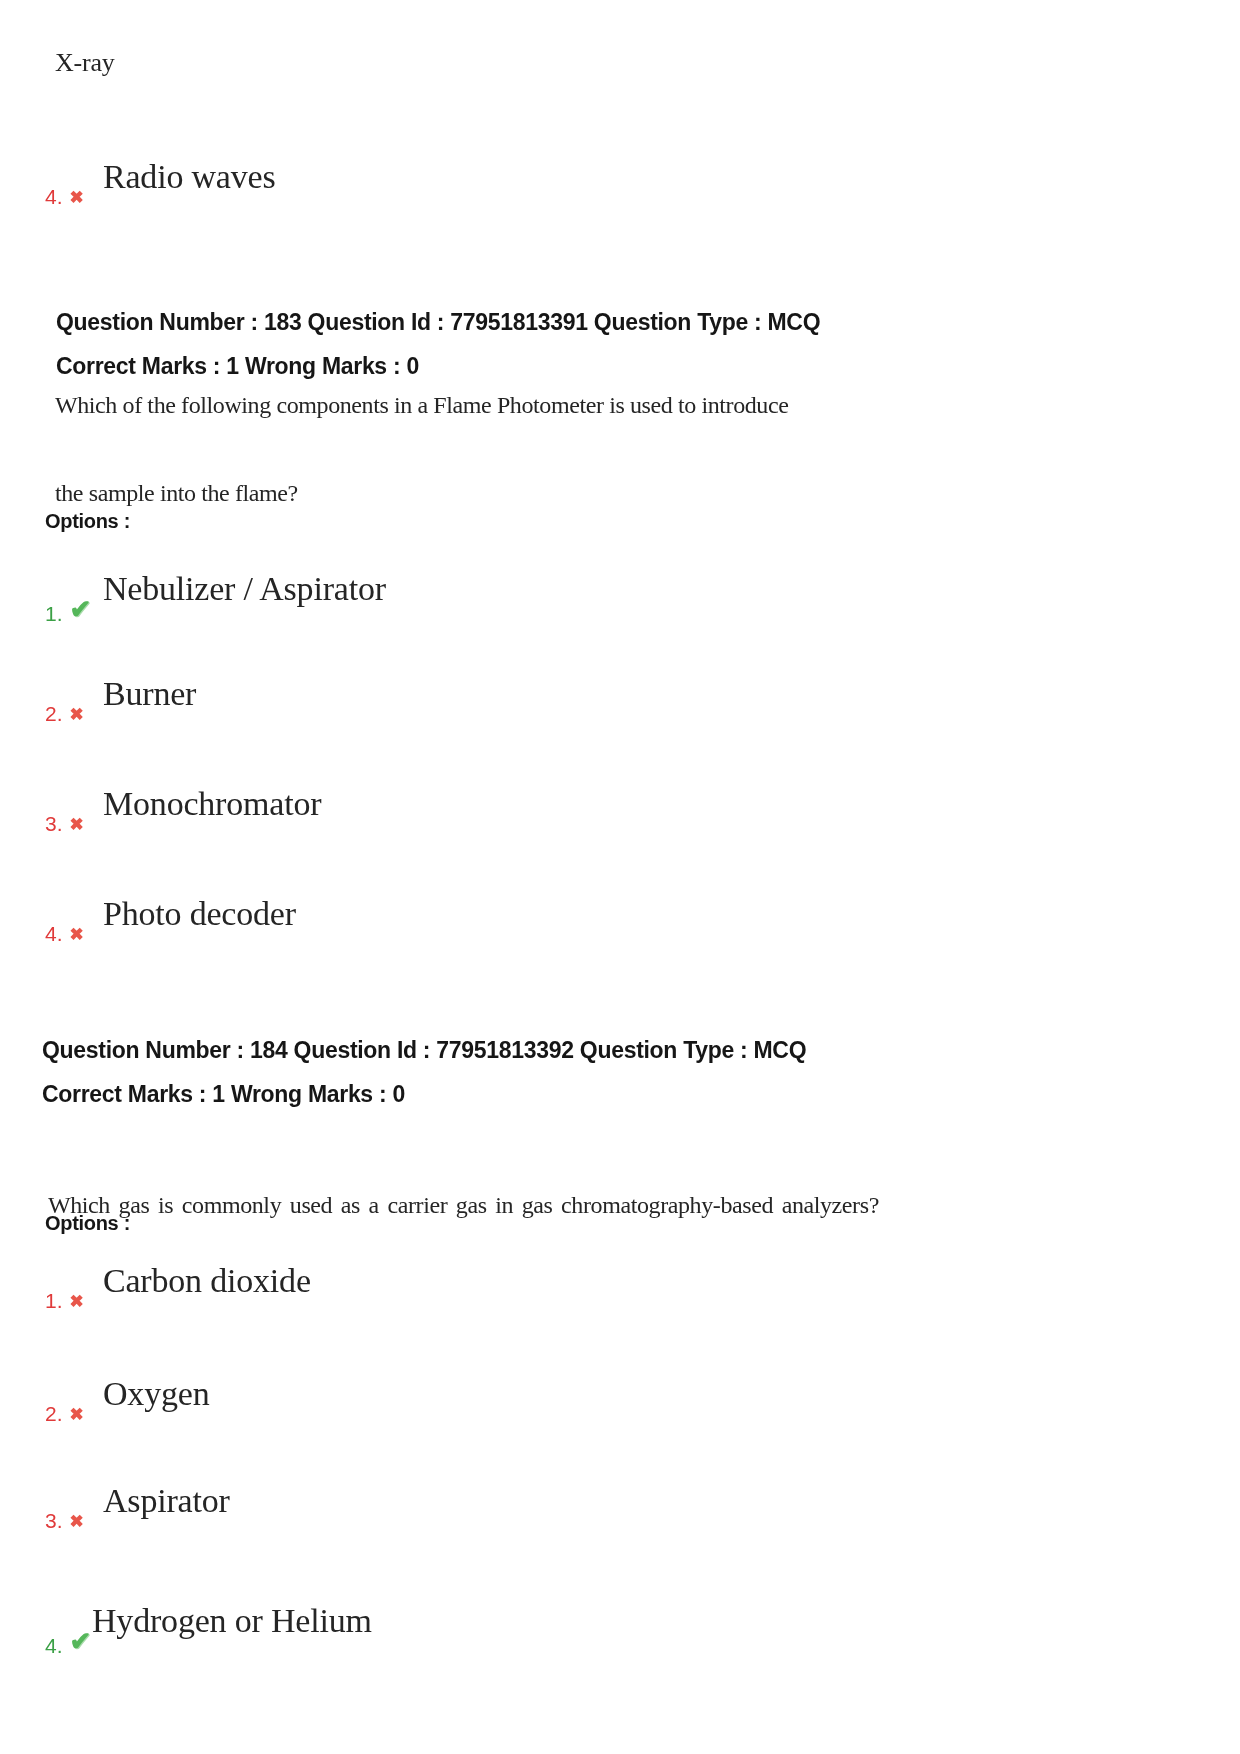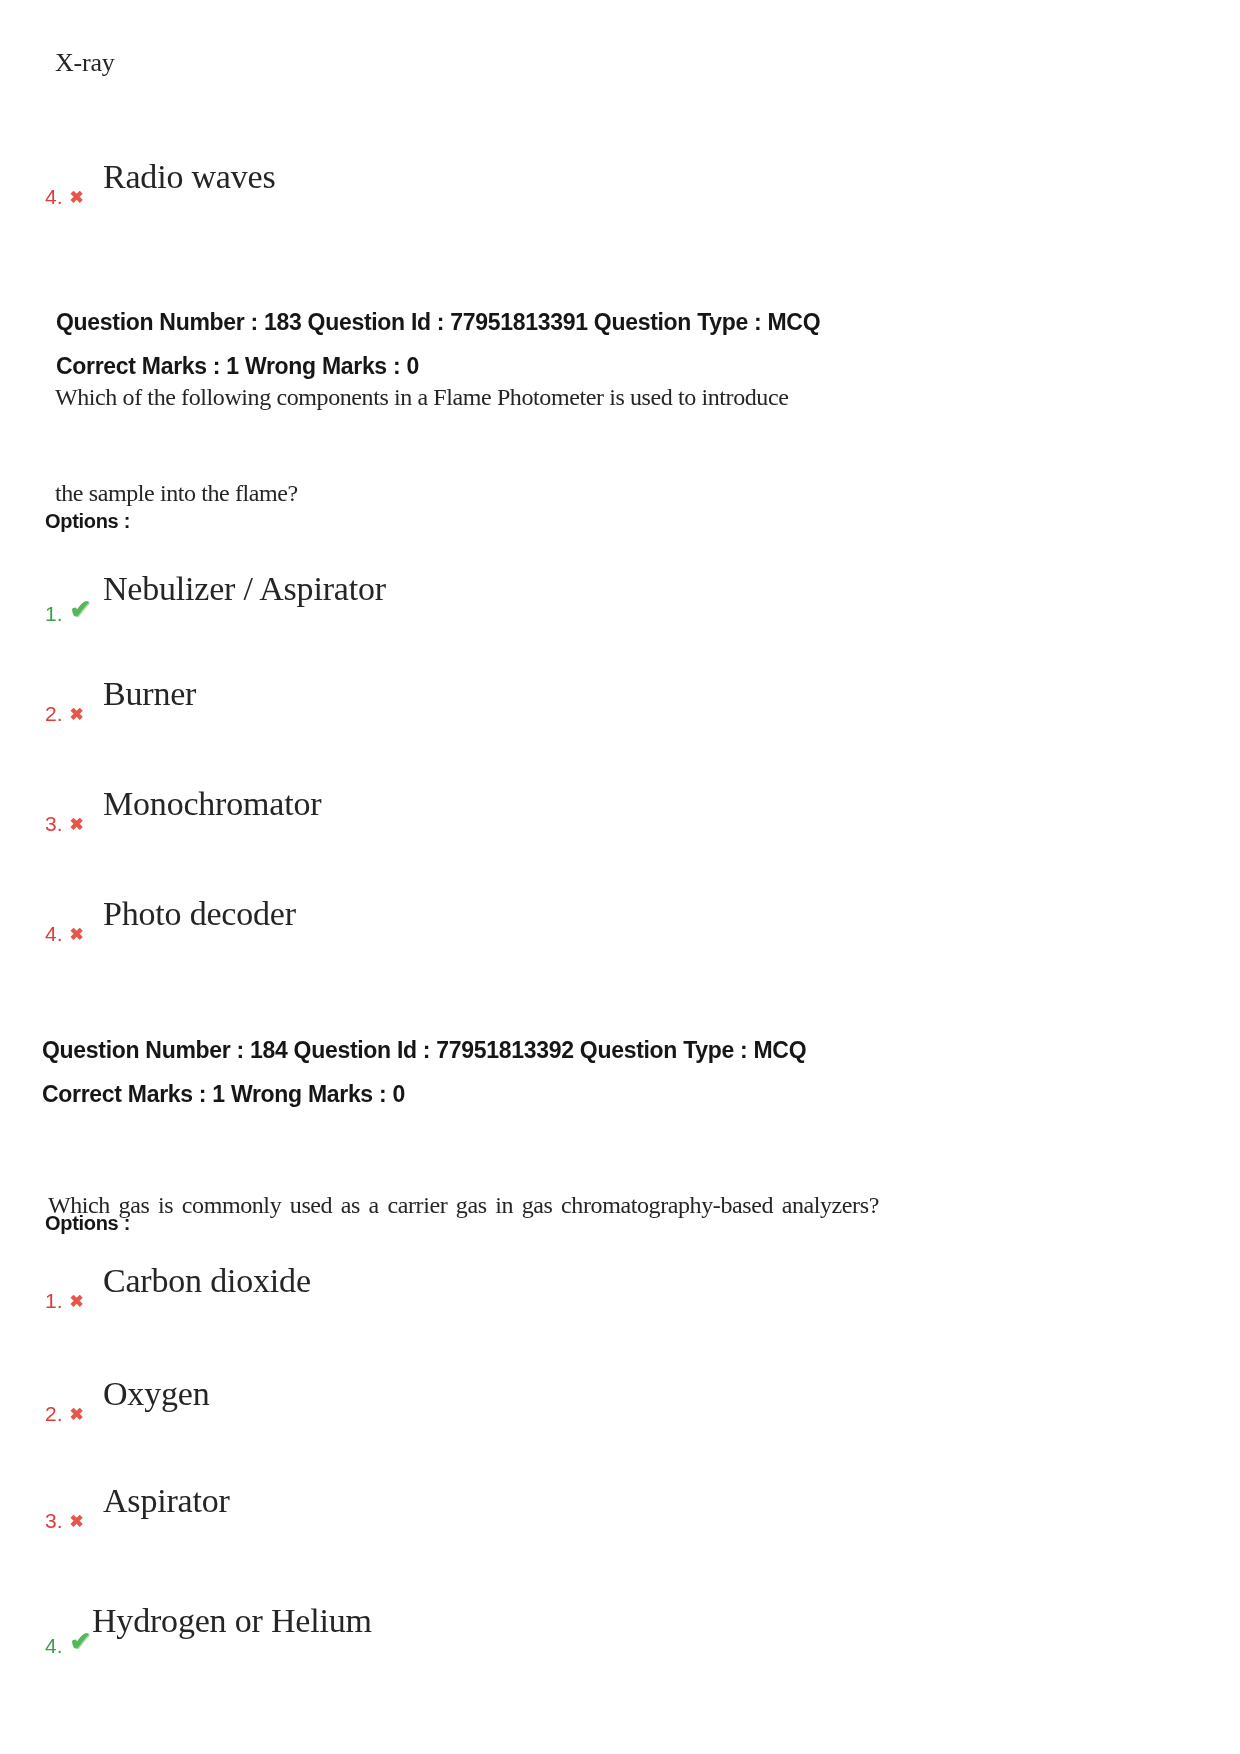--- a/index.html
+++ b/index.html
@@ -61,21 +61,21 @@
     white-space:nowrap;
   }
   .pos-q2d .opt-label{left:47px;}
   .pos-r4  .opt-label{left:58px;}
 
   
   .pos-xray{left:55px;top:48px;}
   .pos-r4  {left:45px;top:185px;}
 
   .pos-q1h {left:56px;top:300px;}
-  .pos-q1b1{left:55px;top:384px;}
+  .pos-q1b1{left:55px;top:392px;}
   .pos-q1b2{left:55px;top:480px;}
   .pos-q1o {left:45px;top:510px;}
   .pos-q1a {left:45px;top:597px;}
   .pos-q1bb{left:45px;top:702px;}
   .pos-q1c {left:45px;top:812px;}
   .pos-q1d {left:45px;top:922px;}
 
   .pos-q2h {left:42px;top:1028px;}
   .pos-q2b1{left:48px;top:1192px;}
   .pos-q2o {left:45px;top:1212px;}

